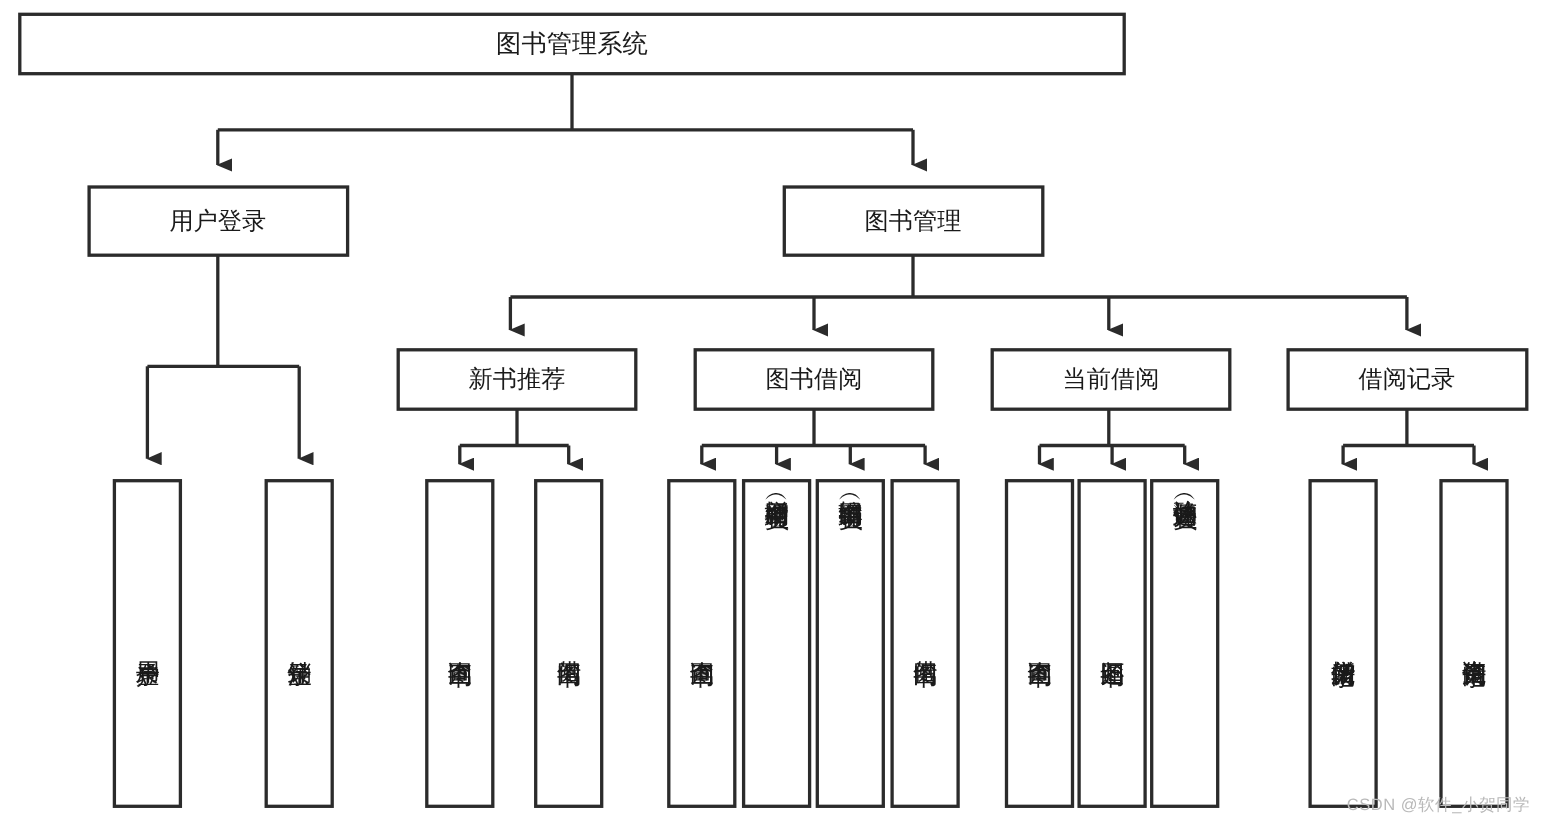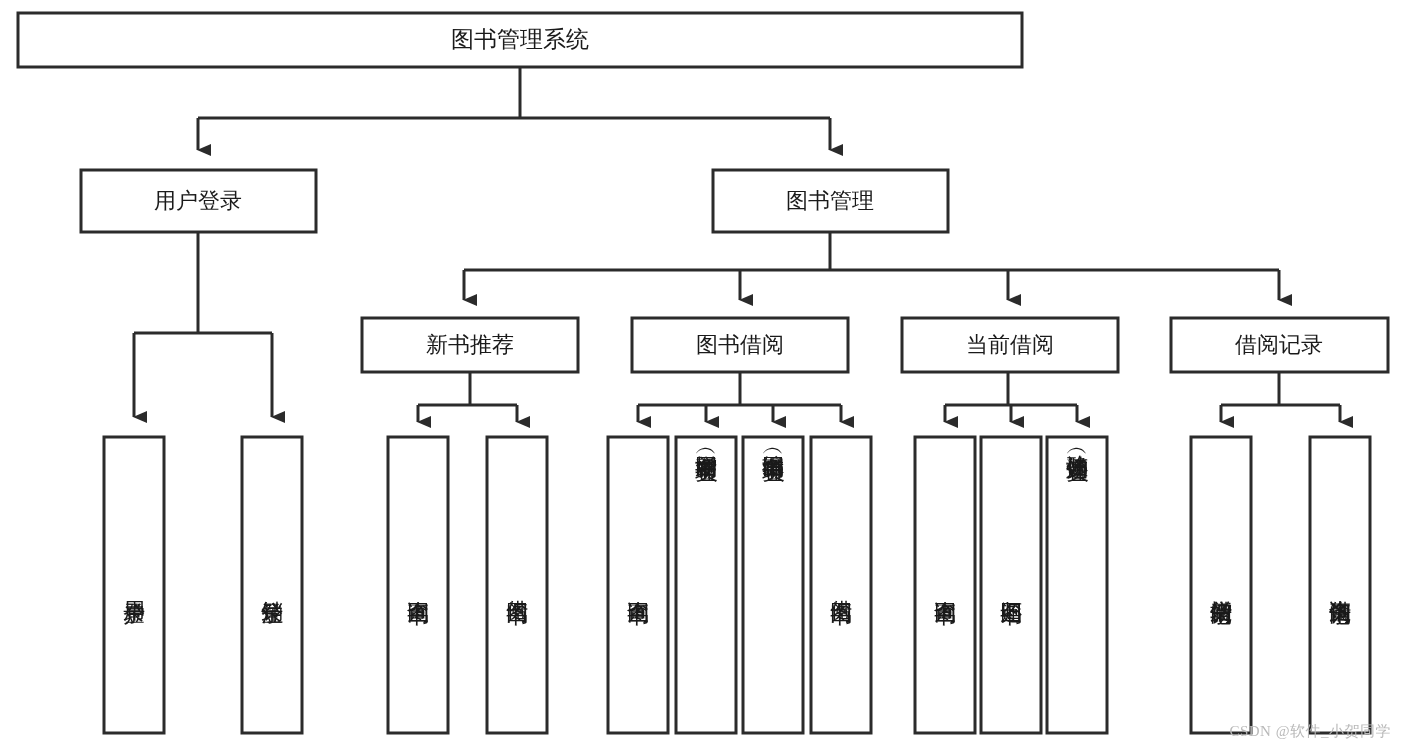--- a/index.html
+++ b/index.html
@@ -50,21 +50,21 @@
     color:#1a1a1a;
     letter-spacing:1px;
     white-space:nowrap;
     text-align:center;
   }
 
   .watermark{
     position:absolute;
     right:14px;
     bottom:6px;
-    font-family:Liberation Serif, serif;
+    font-family:Liberation Sans, sans-serif;
     font-size:15px;
     color:#b9b9b9;
     white-space:nowrap;
     letter-spacing:0.5px;
   }
 </style>
 </head>
 <body>
 
 <div id="stage">

